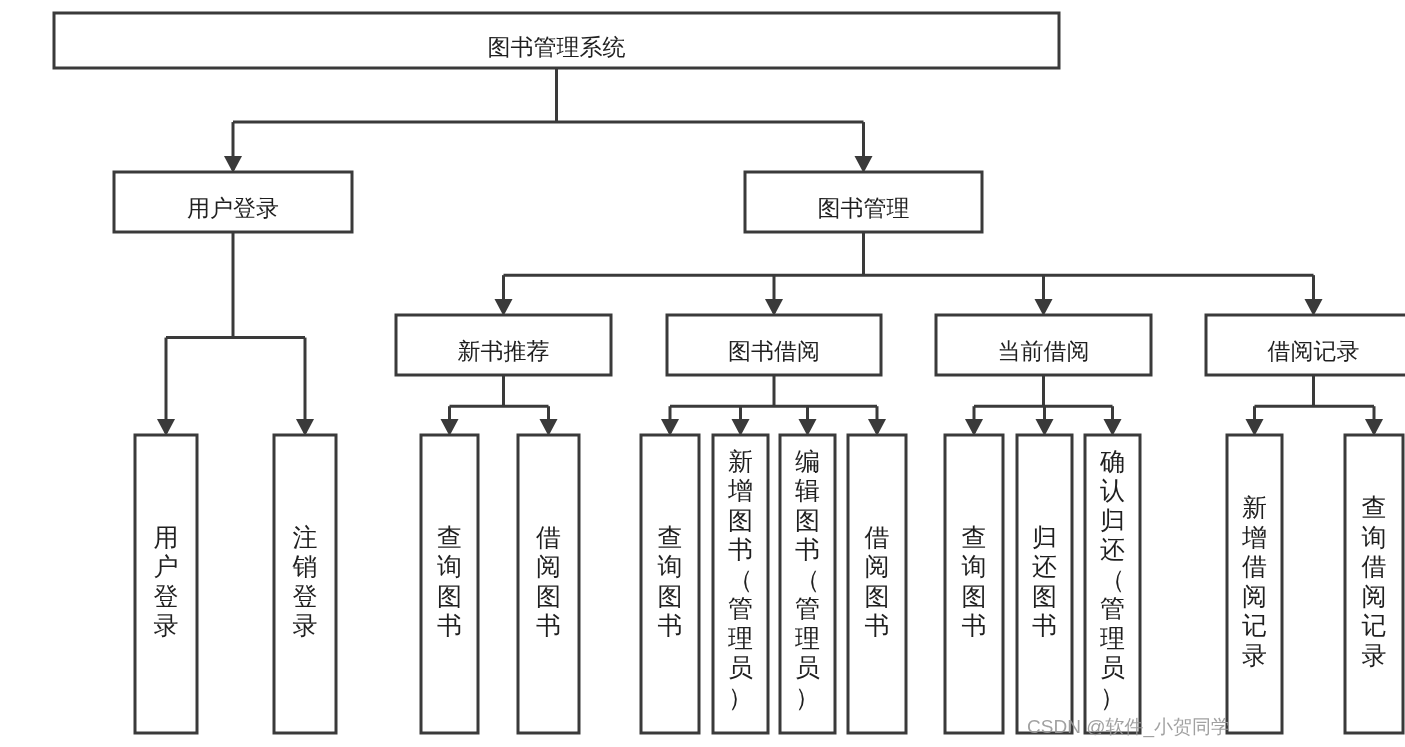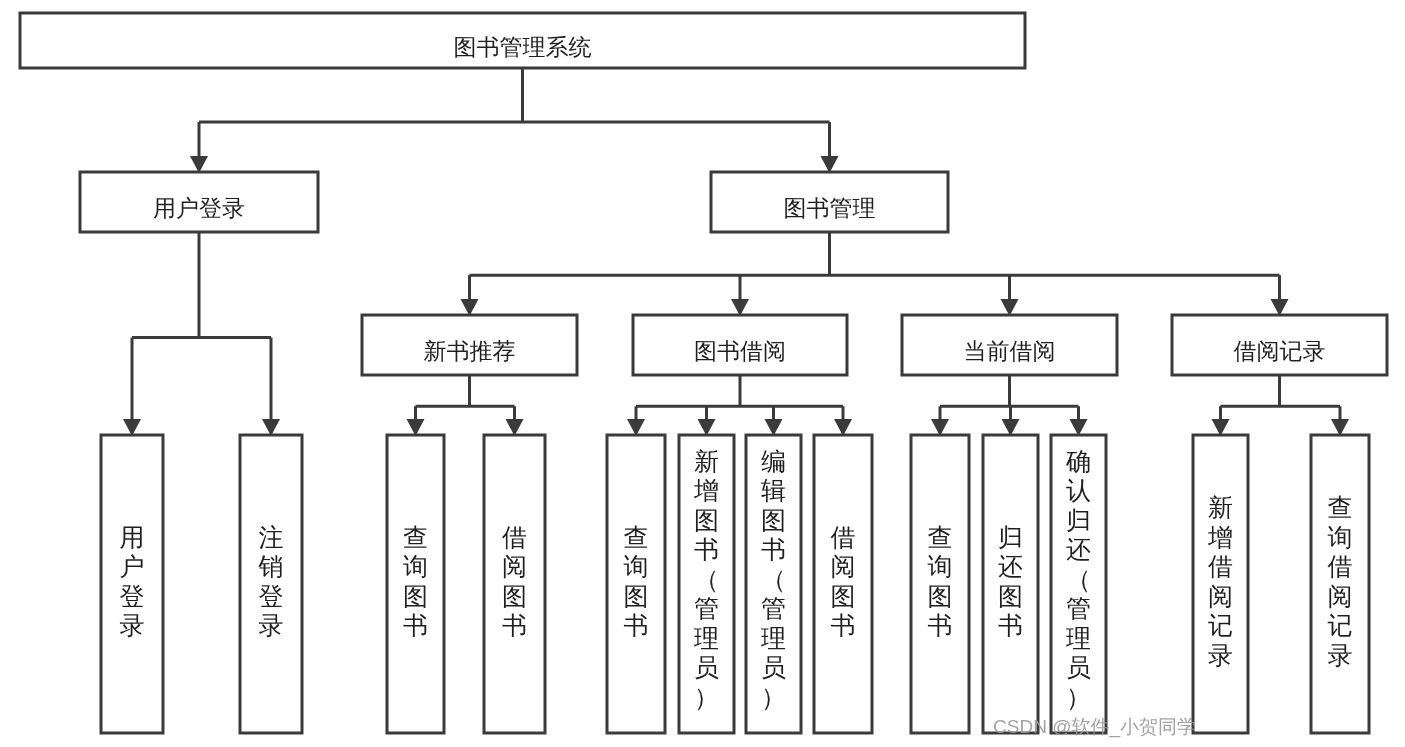--- a/index.html
+++ b/index.html
@@ -13,20 +13,21 @@
     font-family: "Liberation Sans", "DejaVu Sans", sans-serif;
     overflow: hidden;
     position: relative;
   }
   #diagram-root {
     position: absolute;
     left: 0;
     top: 0;
     width: 1212px;
     height: 747px;
+    padding-left: 34px;
   }
   .node-box {
     fill: #ffffff;
     stroke: #3a3a3a;
     stroke-width: 3;
   }
   .edge-line {
     stroke: #3a3a3a;
     stroke-width: 3;
     fill: none;

